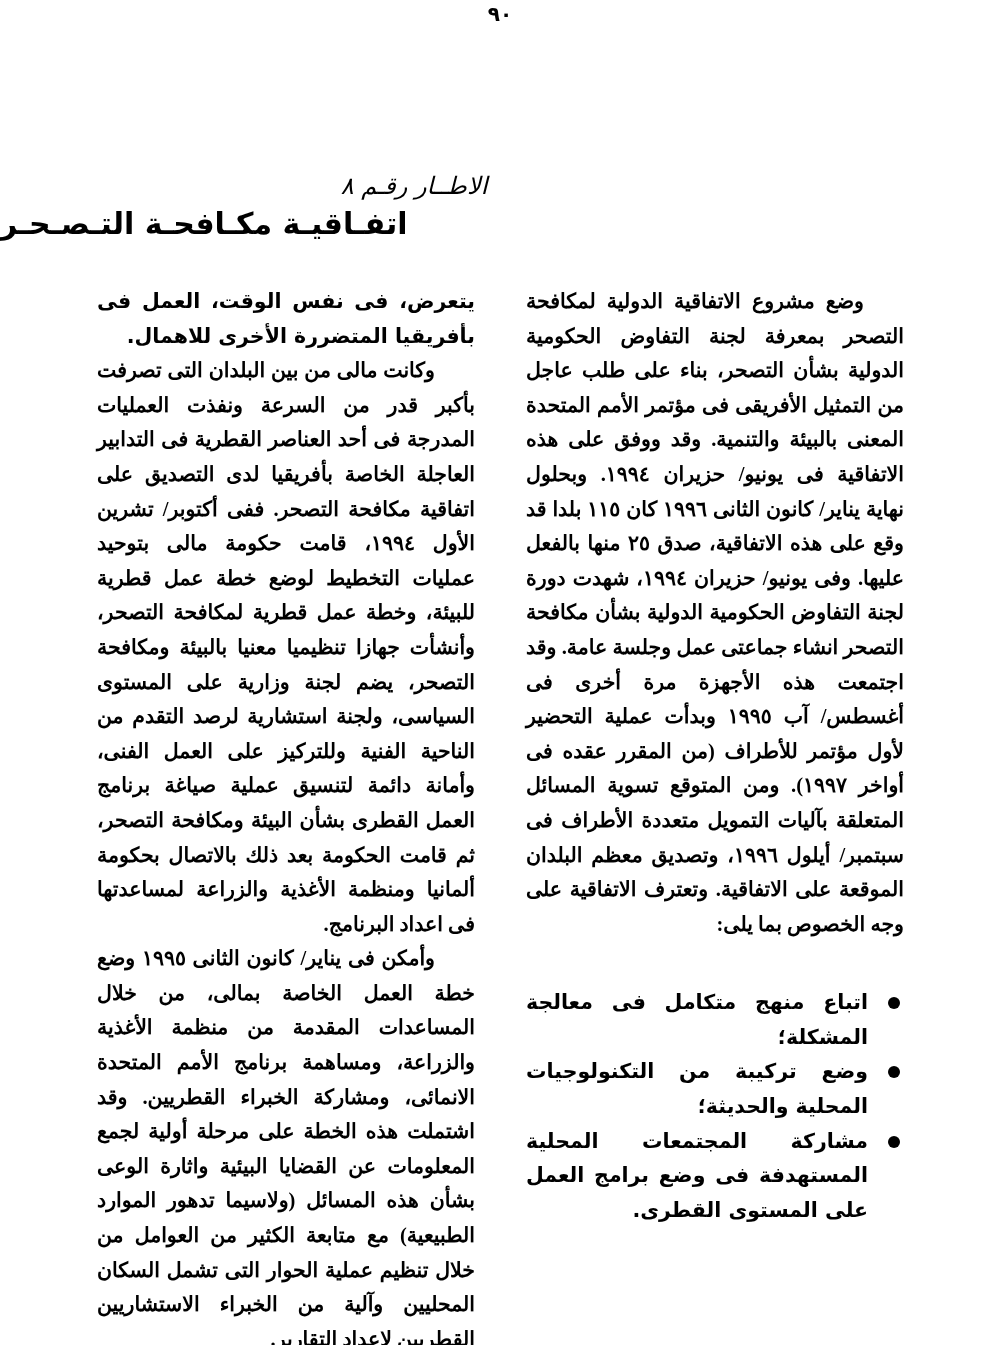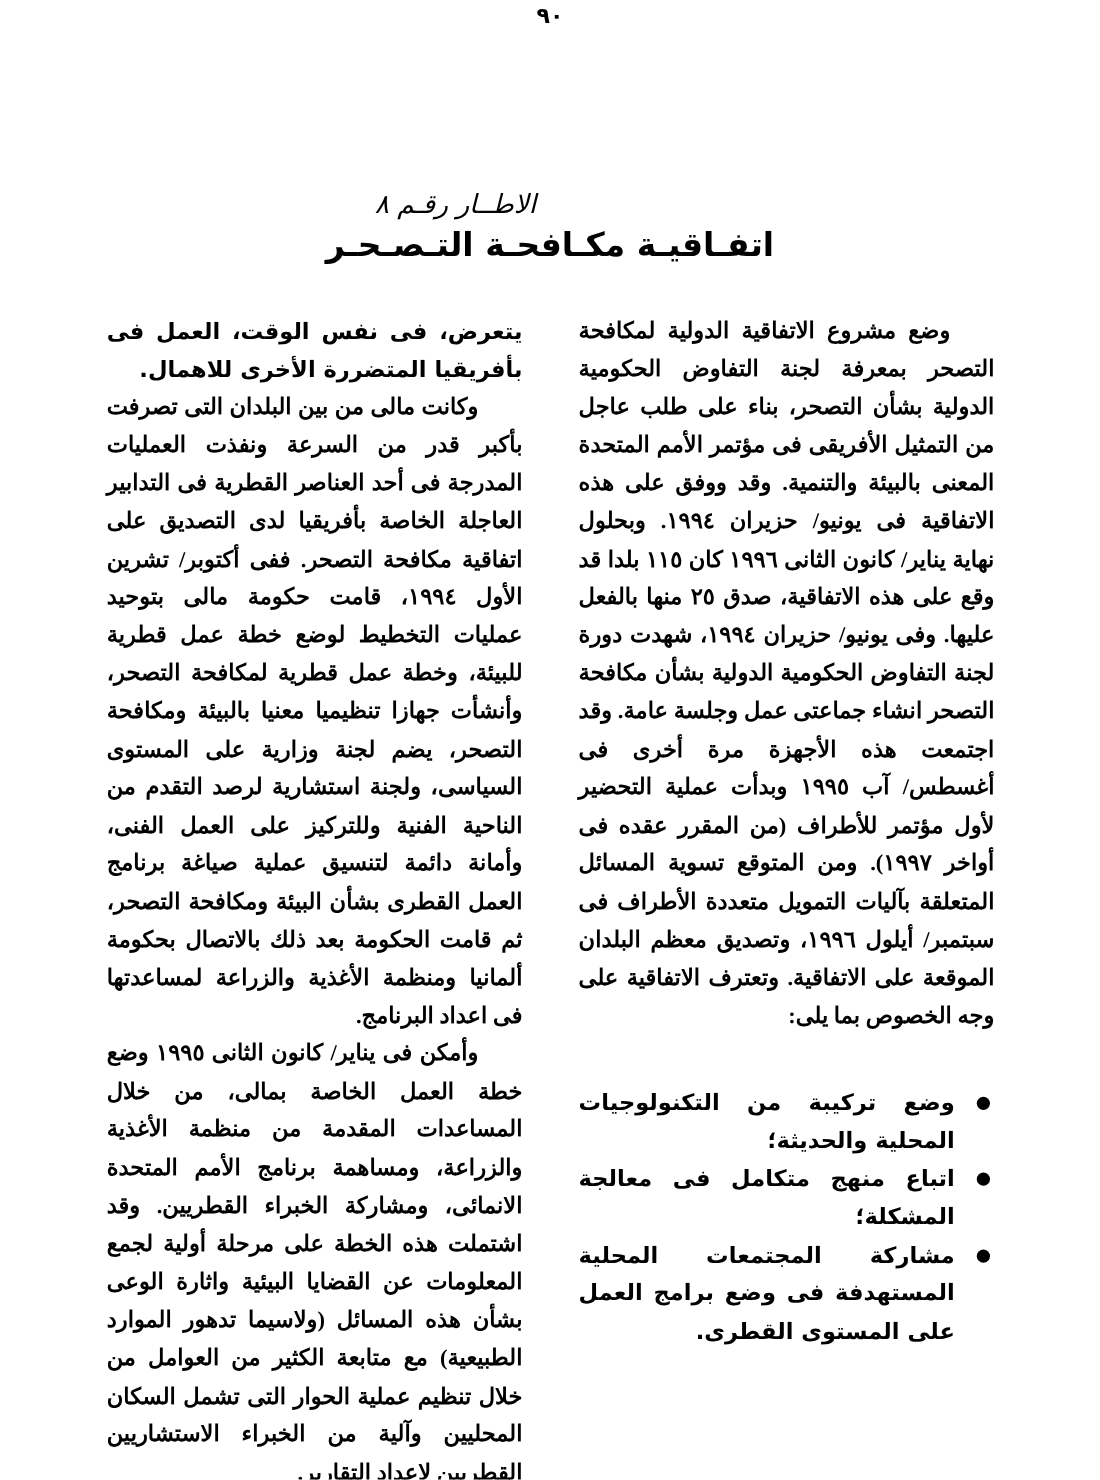--- a/index.html
+++ b/index.html
@@ -9,21 +9,21 @@
     }
     .page-number {
       position: absolute; top: 2px; left: 0; width: 1000px; text-align: center;
       font-size: 20px; font-weight: bold; direction: rtl;
     }
     .box-label {
       position: absolute; top: 170px; left: 0; width: 828px; text-align: center;
       direction: rtl; font-style: italic; font-size: 24px; line-height: 32px;
     }
     .box-title {
-      position: absolute; top: 204px; left: 0; width: 1000px; text-align: center;
+      position: absolute; top: 204px; left: 0; width: 1000px; text-align: left;
       direction: rtl; font-weight: bold; font-size: 30px; line-height: 40px;
     }
     .col {
       position: absolute; top: 284px; direction: rtl; text-align: justify;
       font-size: 20.5px; line-height: 34.6px; font-weight: bold;
     }
     .col-right { left: 526px; width: 378px; }
     .col-left { left: 97px; width: 378px; }
     .col p { margin: 0; }
     .indent { text-indent: 40px; font-family: Liberation Serif, serif; }
@@ -40,25 +40,25 @@
 <div class="page-number">٩٠</div>
 
 <div class="box-label">الاطــار رقـم ٨</div>
 <div class="box-title">اتفـاقيـة مكـافحـة التـصـحـر</div>
 
 <div class="col col-right">
   <p class="indent">وضع مشروع الاتفاقية الدولية لمكافحة التصحر بمعرفة لجنة التفاوض الحكومية الدولية بشأن التصحر، بناء على طلب عاجل من التمثيل الأفريقى فى مؤتمر الأمم المتحدة المعنى بالبيئة والتنمية. وقد ووفق على هذه الاتفاقية فى يونيو/ حزيران ١٩٩٤. وبحلول نهاية يناير/ كانون الثانى ١٩٩٦ كان ١١٥ بلدا قد وقع على هذه الاتفاقية، صدق ٢٥ منها بالفعل عليها. وفى يونيو/ حزيران ١٩٩٤، شهدت دورة لجنة التفاوض الحكومية الدولية بشأن مكافحة التصحر انشاء جماعتى عمل وجلسة عامة. وقد اجتمعت هذه الأجهزة مرة أخرى فى أغسطس/ آب ١٩٩٥ وبدأت عملية التحضير لأول مؤتمر للأطراف (من المقرر عقده فى أواخر ١٩٩٧). ومن المتوقع تسوية المسائل المتعلقة بآليات التمويل متعددة الأطراف فى سبتمبر/ أيلول ١٩٩٦، وتصديق معظم البلدان الموقعة على الاتفاقية. وتعترف الاتفاقية على وجه الخصوص بما يلى:</p>
   <ul class="bullets">
     <li>
       <span class="bullet-dot"></span>
-      <span>وضع تركيبة من التكنولوجيات المحلية والحديثة؛</span>
+      <span>اتباع منهج متكامل فى معالجة المشكلة؛</span>
     </li>
     <li>
       <span class="bullet-dot"></span>
-      <span>اتباع منهج متكامل فى معالجة المشكلة؛</span>
+      <span>وضع تركيبة من التكنولوجيات المحلية والحديثة؛</span>
     </li>
     <li>
       <span class="bullet-dot"></span>
       <span>مشاركة المجتمعات المحلية المستهدفة فى وضع برامج العمل على المستوى القطرى.</span>
     </li>
   </ul>
 
 </div>
 
 <div class="col col-left">

